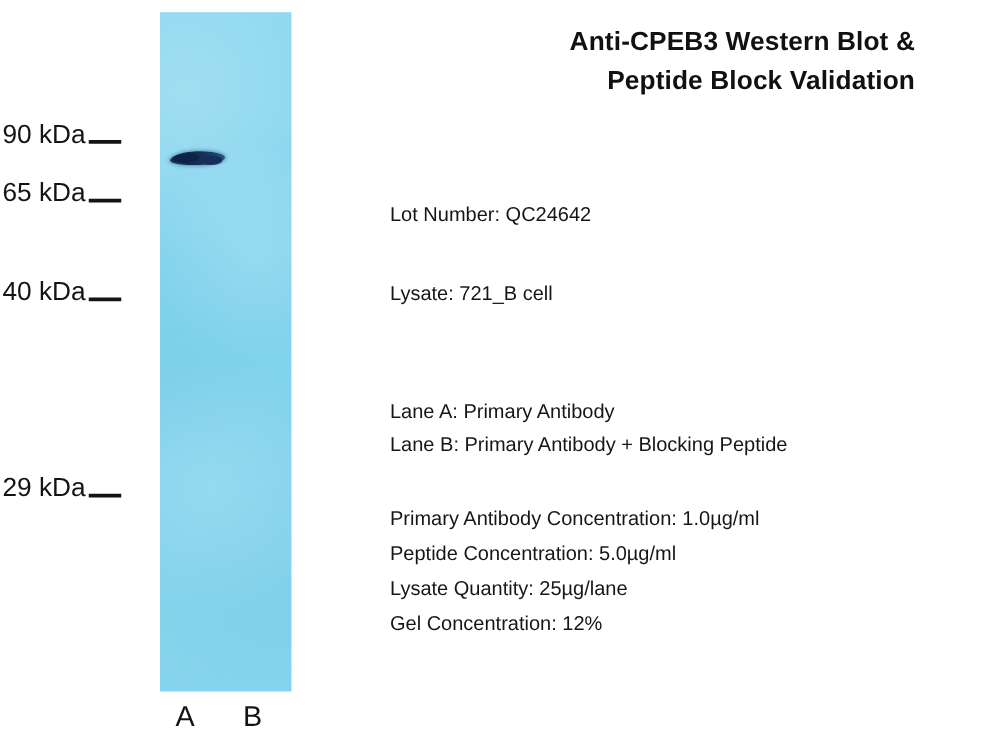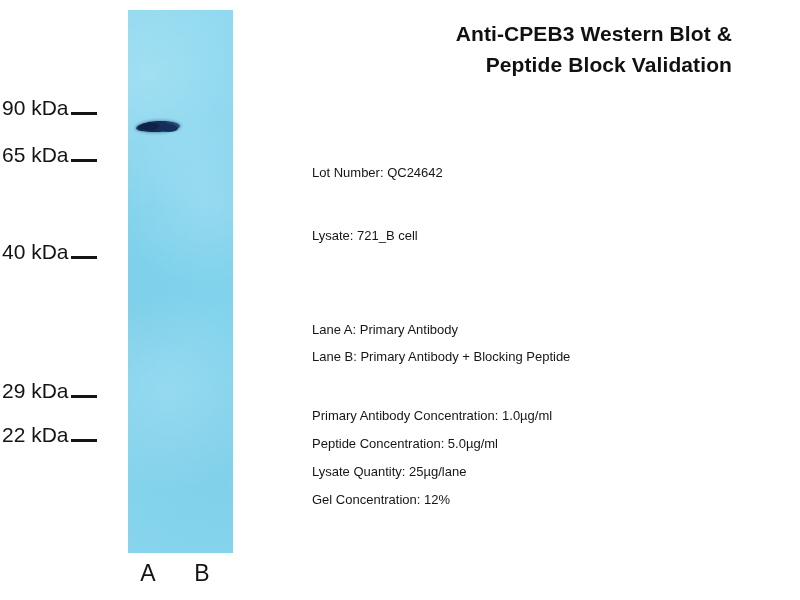--- a/index.html
+++ b/index.html
@@ -143,21 +143,21 @@
     width: 420px;
     font-size: 21px;
     font-weight: bold;
     line-height: 31px;
     color: #111111;
     letter-spacing: 0.1px;
   }
   .info-line {
     position: absolute;
     left: 0;
-    font-size: 13px;
+    font-size: 16px;
     line-height: 24px;
     color: #161616;
     white-space: nowrap;
   }
   .lot-line    { top: 161px; }
   .lysate-line { top: 224px; }
   .lane-a-line { top: 318px; }
   .lane-b-line { top: 345px; }
   .param-0 { top: 404px; }
   .param-1 { top: 432px; }
@@ -172,34 +172,30 @@
   <div class="marker" style="top:96px;">
     <span class="marker-label">90 kDa</span>
     <span class="marker-tick"></span>
   </div>
 
   <div class="marker" style="top:143px;">
     <span class="marker-label">65 kDa</span>
     <span class="marker-tick"></span>
   </div>
 
-  <div class="marker" style="top:240px;">
+  <div class="marker" style="top:222px;">
     <span class="marker-label">40 kDa</span>
     <span class="marker-tick"></span>
   </div>
 
   <div class="marker" style="top:333px;margin-top:46px;">
     <span class="marker-label">29 kDa</span>
     <span class="marker-tick"></span>
   </div>
 
-  <div class="marker" style="top:423px;">
-    <span class="marker-label">22 kDa</span>
-    <span class="marker-tick"></span>
-  </div>
 
 </div>
 
 <div class="blot-panel">
   <div class="lane lane-a">
     <div class="band band-main"></div>
     <div class="band band-core"></div>
     <div class="band band-tail"></div>
   </div>
   <div class="lane lane-b"></div>

